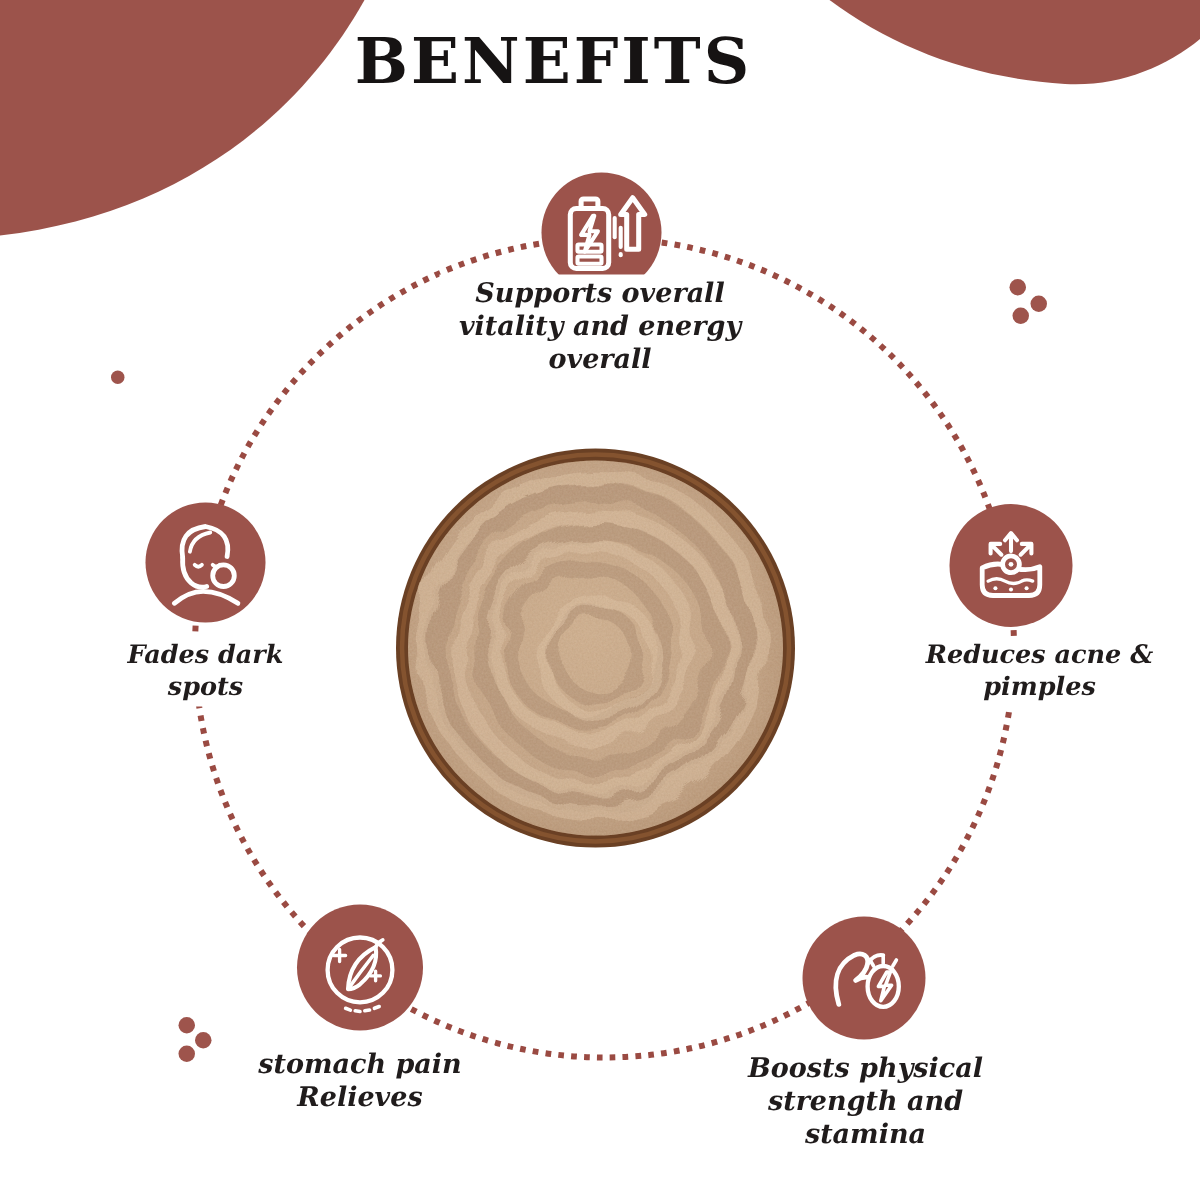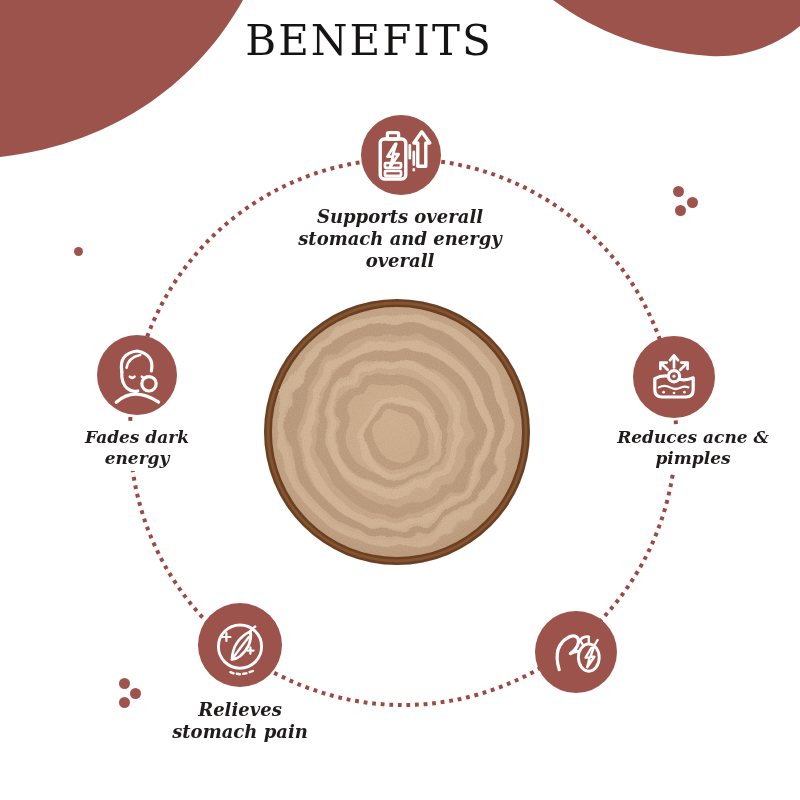--- a/index.html
+++ b/index.html
@@ -7,21 +7,21 @@
     position:relative;width:800px;height:800px;margin:0 auto;
     background:#ffffff;overflow:hidden;
     font-family:"DejaVu Serif","Liberation Serif",serif;
   }
   .abs{position:absolute;}
   
   .blob-layer{left:0;top:0;width:800px;height:800px;z-index:1;pointer-events:none;}
   
   .title{
     left:0;top:16px;width:738px;text-align:center;z-index:8;
-    font-size:42px;font-weight:400;letter-spacing:2px;color:#161313;
+    font-size:42px;font-weight:700;letter-spacing:2px;color:#161313;
   }
   
   .ring-layer{left:0;top:0;width:800px;height:800px;z-index:2;pointer-events:none;}
   
   .bowl{left:263px;top:298px;width:268px;height:268px;z-index:3;}
   
   .icon-circle{
     width:80px;height:80px;border-radius:50%;background:#9c534b;z-index:4;
     display:flex;align-items:center;justify-content:center;
   }
@@ -30,21 +30,21 @@
   .ic-left{left:97px;top:335px;}
   .ic-right{left:633px;top:336px;width:82px;height:82px;}
   .ic-bleft{left:198px;top:603px;width:84px;height:84px;}
   .ic-bright{left:535px;top:611px;width:82px;height:82px;}
   
   .label{
     z-index:5;text-align:center;background:#ffffff;
     font-style:italic;font-weight:700;font-size:17px;line-height:21px;
     color:#201c1c;padding:2px 0;
   }
-  .lb-top{left:293px;top:204px;width:214px;font-size:18px;line-height:22px;}
+  .lb-top{left:293px;top:183px;width:214px;font-size:18px;line-height:22px;}
   .lb-left{left:47px;top:425px;width:180px;}
   .lb-right{left:602px;top:425px;width:182px;}
   .lb-bleft{left:150px;top:697px;width:180px;font-size:18px;line-height:22px;}
   .lb-bright{left:487px;top:700px;width:180px;font-size:18px;line-height:22px;}
   
   .dot{background:#9e544c;border-radius:50%;z-index:6;}
   .d1{left:673px;top:186px;width:11px;height:11px;}
   .d2{left:687px;top:197px;width:11px;height:11px;}
   .d3{left:675px;top:205px;width:11px;height:11px;}
   .d4{left:119px;top:678px;width:11px;height:11px;}
@@ -117,38 +117,38 @@
       <rect x="30" y="60" width="20" height="6" rx="1" stroke-width="3.4"></rect>
       <rect x="30" y="70" width="20" height="6" rx="1" stroke-width="3.4"></rect>
       <path d="M76 21 L86 35 L81 35 L81 64 L71 64 L71 35 L66 35 Z"></path>
       <path d="M61 38 L61 54" stroke-width="3.4"></path>
       <path d="M66 46 L66 62" stroke-width="3.4"></path>
       <path d="M66 68 L66 69" stroke-width="3.4"></path>
     </svg>
   </div>
   <div class="abs label lb-top">
     <div>Supports overall</div>
-    <div>stomach and energy</div>
+    <div>vitality and energy</div>
     <div>overall</div>
   </div>
 
   <div class="abs icon-circle ic-left">
     <svg viewBox="0 0 100 100" fill="none" stroke="#ffffff" stroke-width="4" stroke-linecap="round" stroke-linejoin="round">
       <path d="M31 46 Q27 23 50 20 Q72 24 68 45"></path>
       <path d="M37 41 Q39 28 54 25" stroke-width="3.2"></path>
       <path d="M31 46 Q30 60 38 67 Q44 72 51 70"></path>
       <path d="M41 52 q3 3 6 0" stroke-width="3.2"></path>
       <path d="M56 52 q3 3 6 0" stroke-width="3.2"></path>
       <circle cx="65" cy="61" r="9"></circle>
       <path d="M24 84 Q36 74 48 74 Q62 74 77 84"></path>
     </svg>
   </div>
   <div class="abs label lb-left">
     <div>Fades dark</div>
-    <div>energy</div>
+    <div>spots</div>
   </div>
 
   <div class="abs icon-circle ic-right">
     <svg viewBox="0 0 100 100" fill="none" stroke="#ffffff" stroke-width="4" stroke-linecap="round" stroke-linejoin="round">
       <path d="M26 52 Q38 46 50 51 Q62 56 74 51 L74 66 Q74 75 65 75 L35 75 Q26 75 26 66 Z"></path>
       <path d="M31 63 Q38 59 45 63 Q52 67 59 63 Q63 61 68 63" stroke-width="2.8"></path>
       <circle cx="37" cy="69" r="1.7" fill="#ffffff" stroke="none"></circle>
       <circle cx="50" cy="70" r="1.7" fill="#ffffff" stroke="none"></circle>
       <circle cx="63" cy="69" r="1.7" fill="#ffffff" stroke="none"></circle>
       <circle cx="50" cy="49" r="7" fill="#9c534b"></circle>
@@ -168,32 +168,37 @@
       <circle cx="50" cy="52" r="27" stroke-width="3.6"></circle>
       <path d="M40 68 Q41 44 63 33 Q66 50 50 64 Q45 68 40 68 Z" stroke-width="3.4"></path>
       <path d="M40 68 Q50 54 61 40" stroke-width="3"></path>
       <path d="M63 33 Q65 29 69 27" stroke-width="3"></path>
       <path d="M33 35 L33 45 M28 40 L38 40" stroke-width="2.8"></path>
       <path d="M63 53 L63 61 M59 57 L67 57" stroke-width="2.8"></path>
       <path d="M38 84 l4 1.5 M46 86 l4 0.6 M54 86 l4 -0.6 M62 84 l4 -1.5" stroke-width="3"></path>
     </svg>
   </div>
   <div class="abs label lb-bleft">
+    <div>stomach pain</div>
     <div>Relieves</div>
-    <div>stomach pain</div>
   </div>
 
   <div class="abs icon-circle ic-bright">
     <svg viewBox="0 0 100 100" fill="none" stroke="#ffffff" stroke-width="4" stroke-linecap="round" stroke-linejoin="round">
       <path d="M29 72 C23 52 28 38 42 31 C49 28 54 32 53 38 C52 44 47 49 43 52 C51 47 60 49 63 57"></path>
       <path d="M53 38 C56 33 61 30 66 31" stroke-width="3.4"></path>
       <ellipse cx="66" cy="57" rx="13" ry="17" fill="#9c534b" stroke-width="3.6"></ellipse>
       <path d="M69 45 L62 57 L67 57 L64 69 L73 56 L68 56 L72 45 Z" stroke-width="3"></path>
       <path d="M55 35 L58 40 M66 32 L66 38 M77 35 L74 40" stroke-width="3"></path>
     </svg>
+  </div>
+  <div class="abs label lb-bright">
+    <div>Boosts physical</div>
+    <div>strength and</div>
+    <div>stamina</div>
   </div>
 
   <div class="abs dot d1"></div>
   <div class="abs dot d2"></div>
   <div class="abs dot d3"></div>
   <div class="abs dot d4"></div>
   <div class="abs dot d5"></div>
   <div class="abs dot d6"></div>
   <div class="abs dot d7"></div>
 

